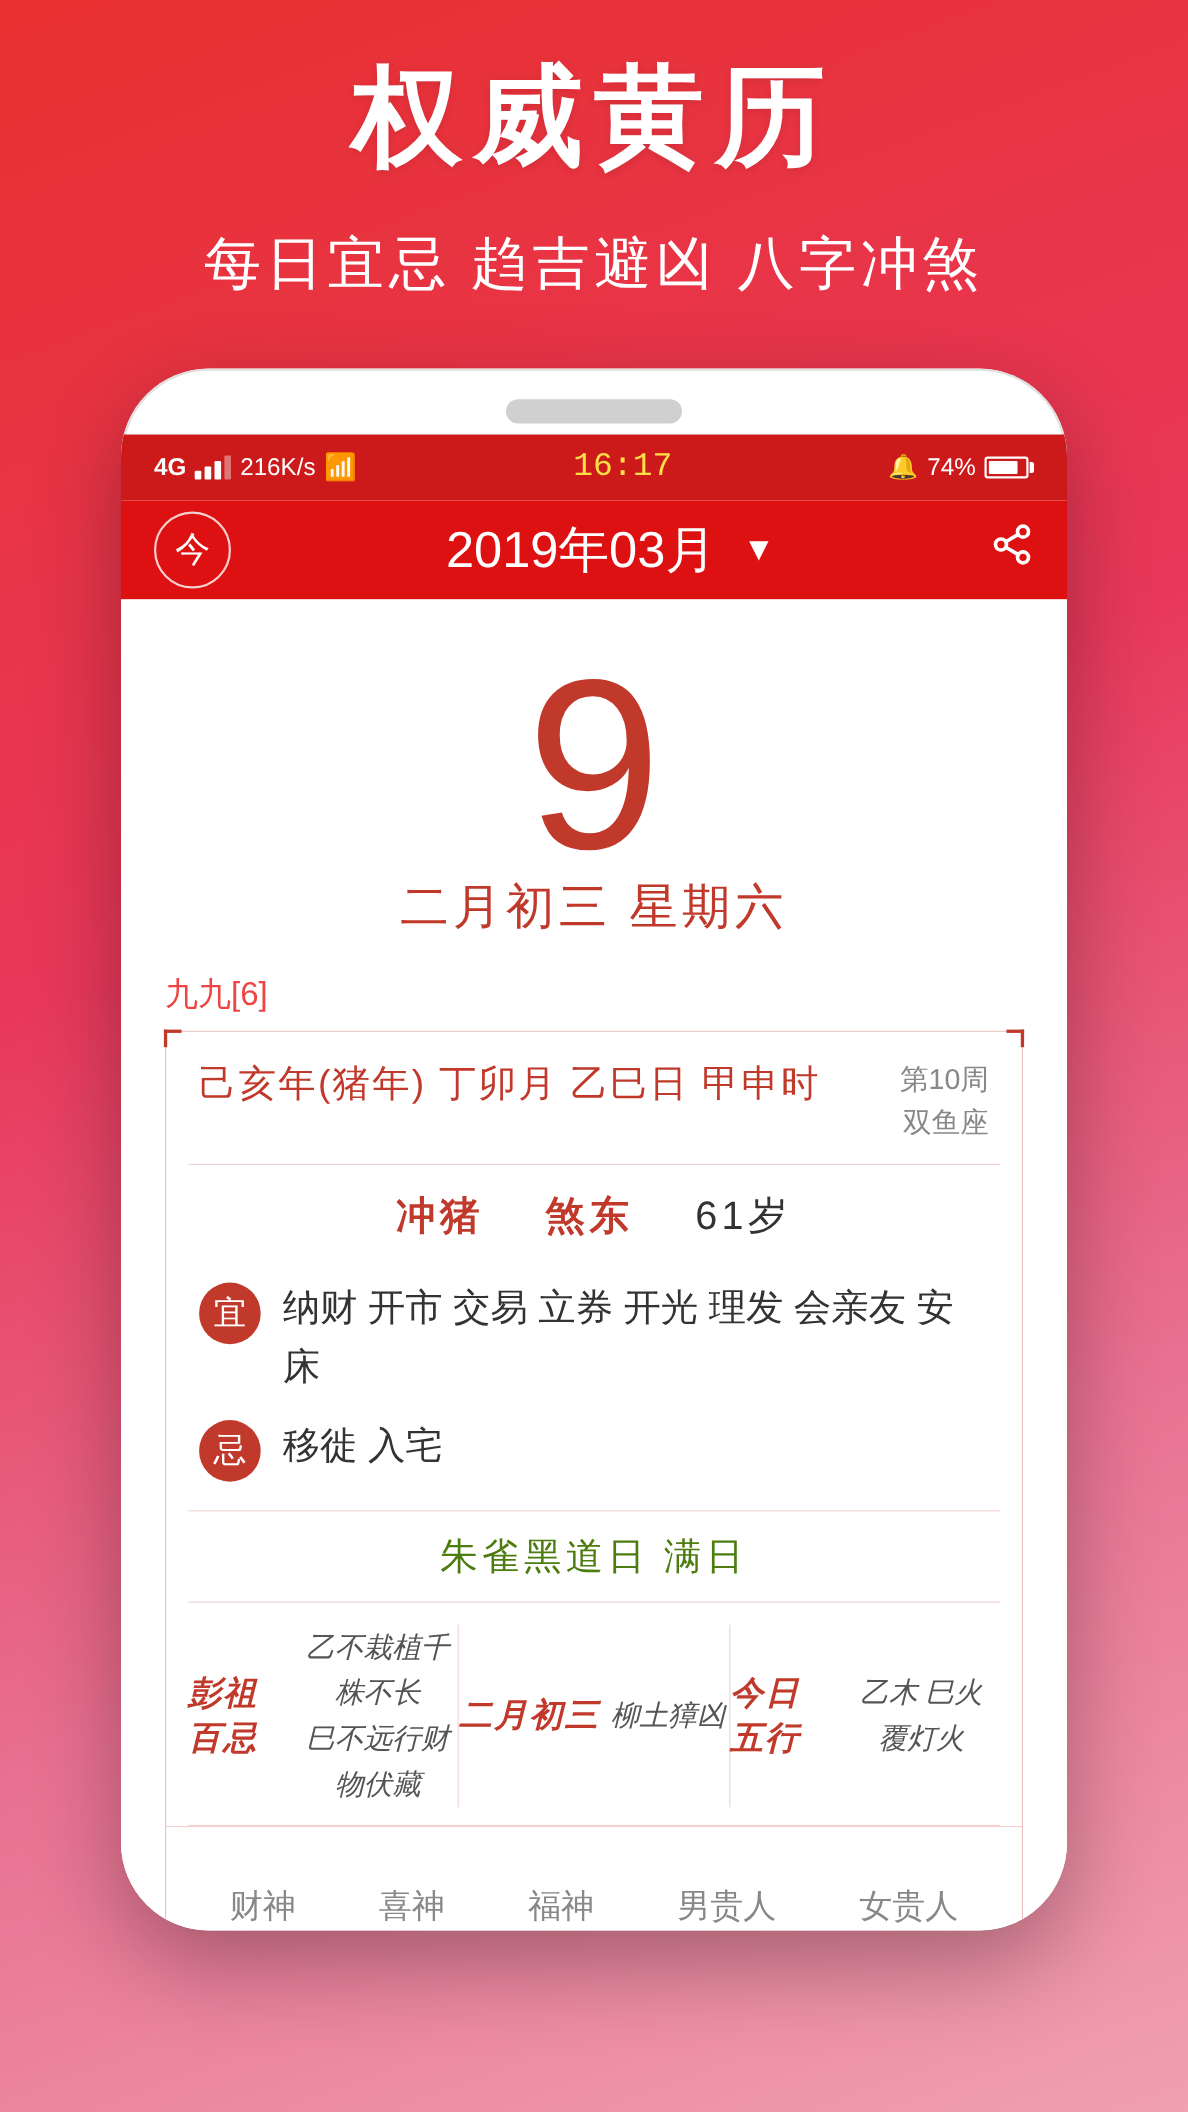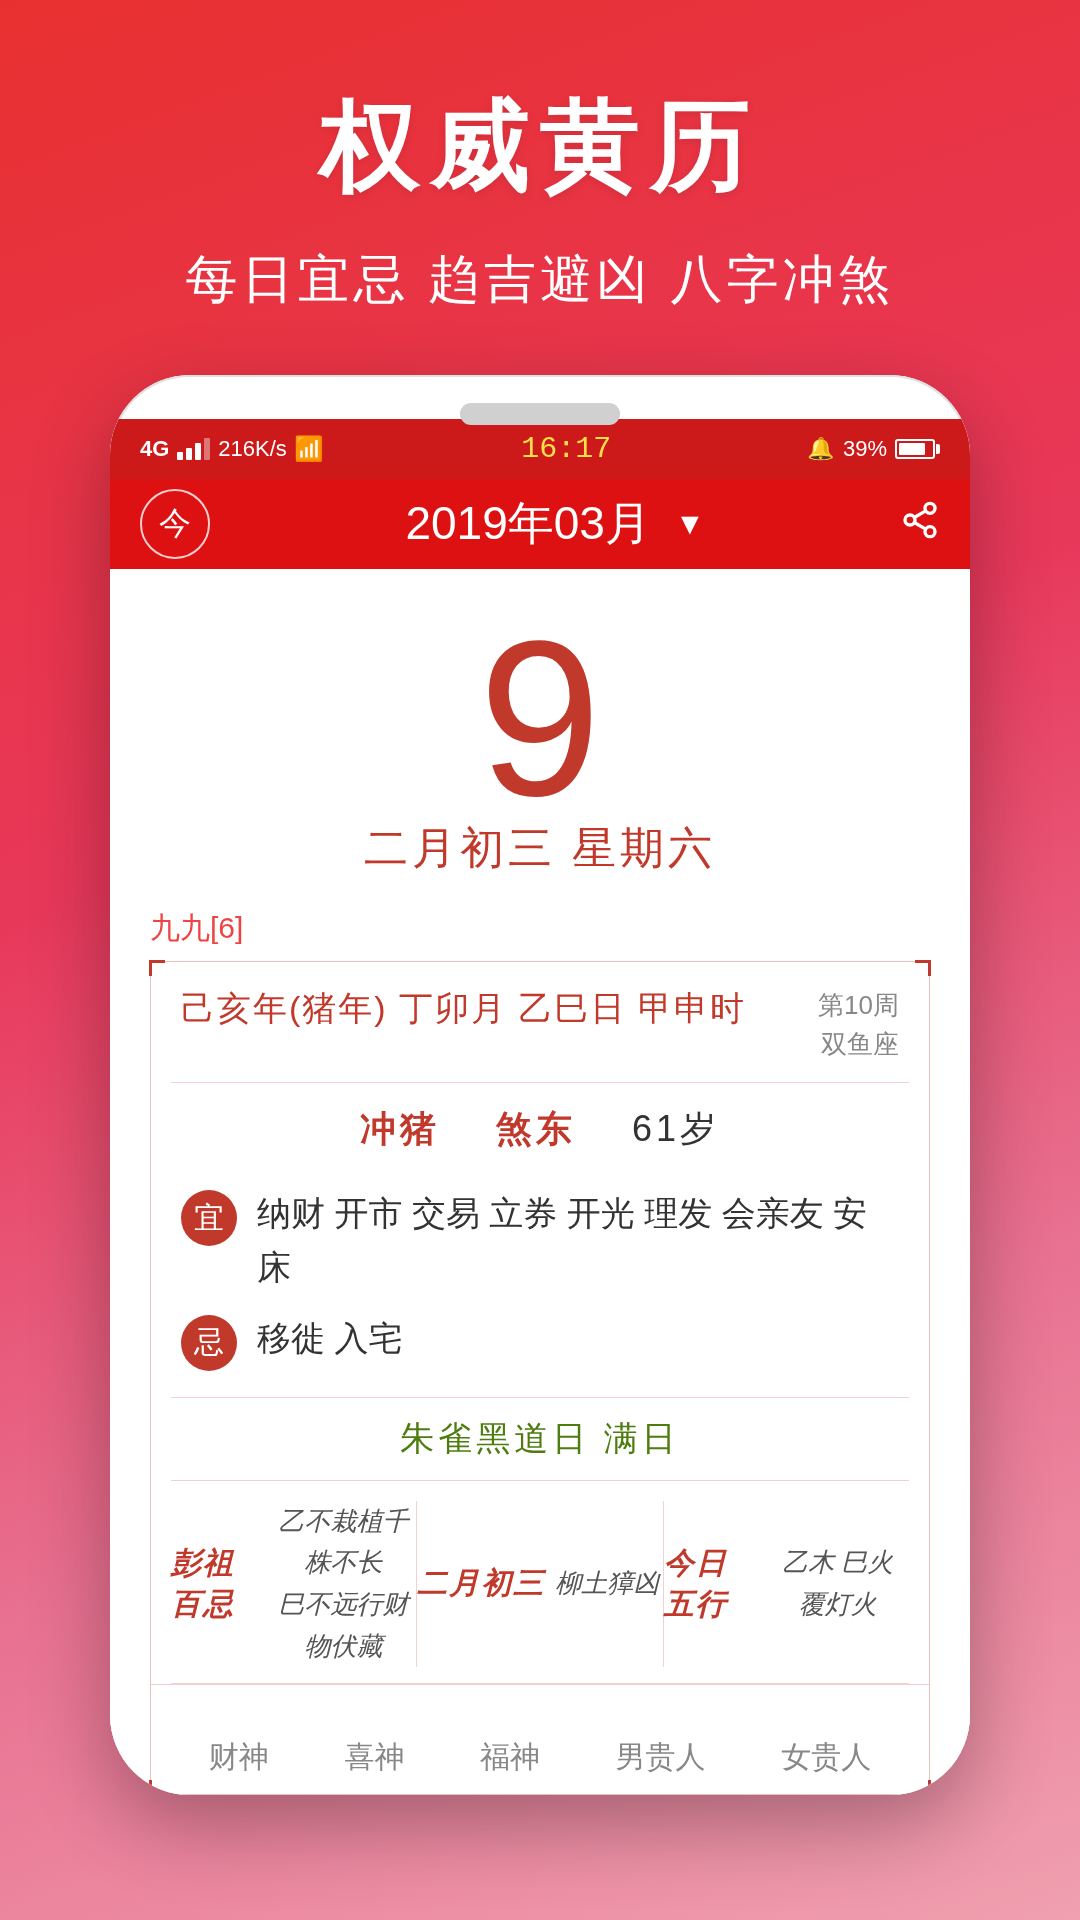--- a/index.html
+++ b/index.html
@@ -14,21 +14,21 @@
       display: flex;
       flex-direction: column;
       align-items: center;
     }
 
     .top-section {
       width: 100%;
       display: flex;
       flex-direction: column;
       align-items: center;
-      padding-top: 80px;
+      padding-top: 40px;
       padding-bottom: 60px;
     }
 
     .app-title {
       font-size: 100px;
       font-weight: bold;
       color: white;
       text-shadow: 0 2px 8px rgba(0,0,0,0.1);
       letter-spacing: 10px;
       margin-bottom: 30px;
@@ -70,21 +70,21 @@
 
     
     .status-bar {
       background: #cc1a1a;
       height: 60px;
       display: flex;
       align-items: center;
       justify-content: space-between;
       padding: 0 30px;
       flex-shrink: 0;
-      margin-top: 44px;
+      margin-top: 60px;
     }
 
     .status-left {
       font-size: 26px;
       color: white;
       display: flex;
       align-items: center;
       gap: 8px;
     }
 
@@ -406,21 +406,21 @@
           <span></span>
           <span></span>
           <span></span>
       </div>
       <span style="font-size:22px;">216K/s</span>
       <span style="font-size:24px;">📶</span>
     </div>
     <div class="status-center">16:17</div>
     <div class="status-right">
       <span style="font-size:22px;">🔔</span>
-      <span style="font-size:22px;">39%</span>
+      <span style="font-size:22px;">74%</span>
       <div class="battery-rect">
         <div class="battery-body">
           <div class="battery-fill"></div>
         </div>
         <div class="battery-tip"></div>
       </div>
     </div>
   </div>
 
   <div class="app-header">

